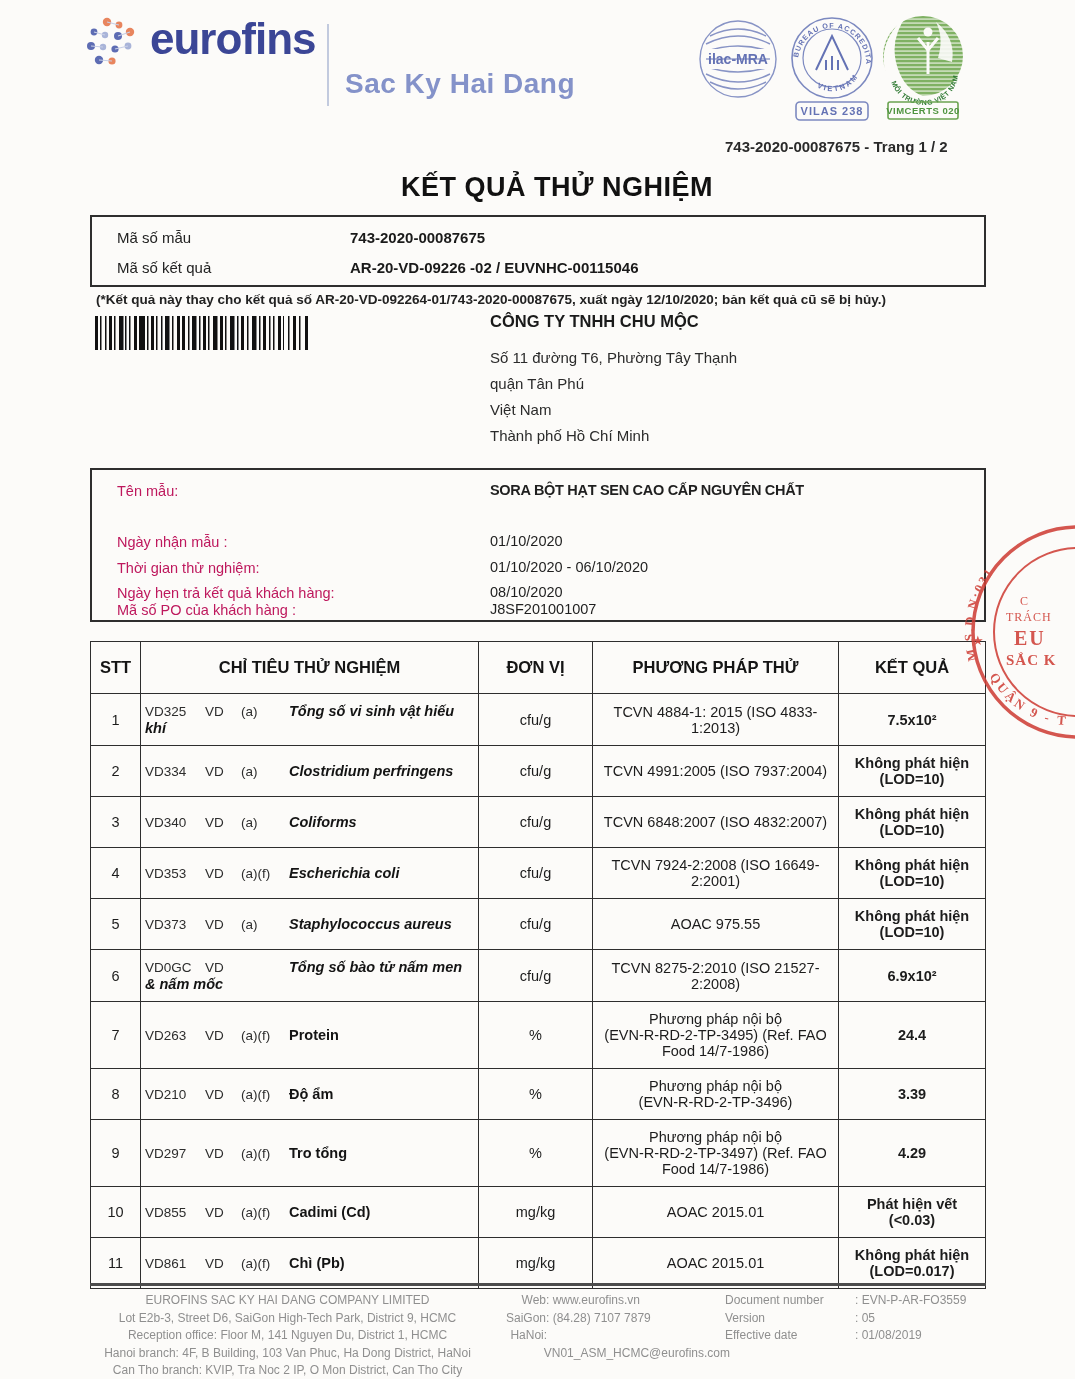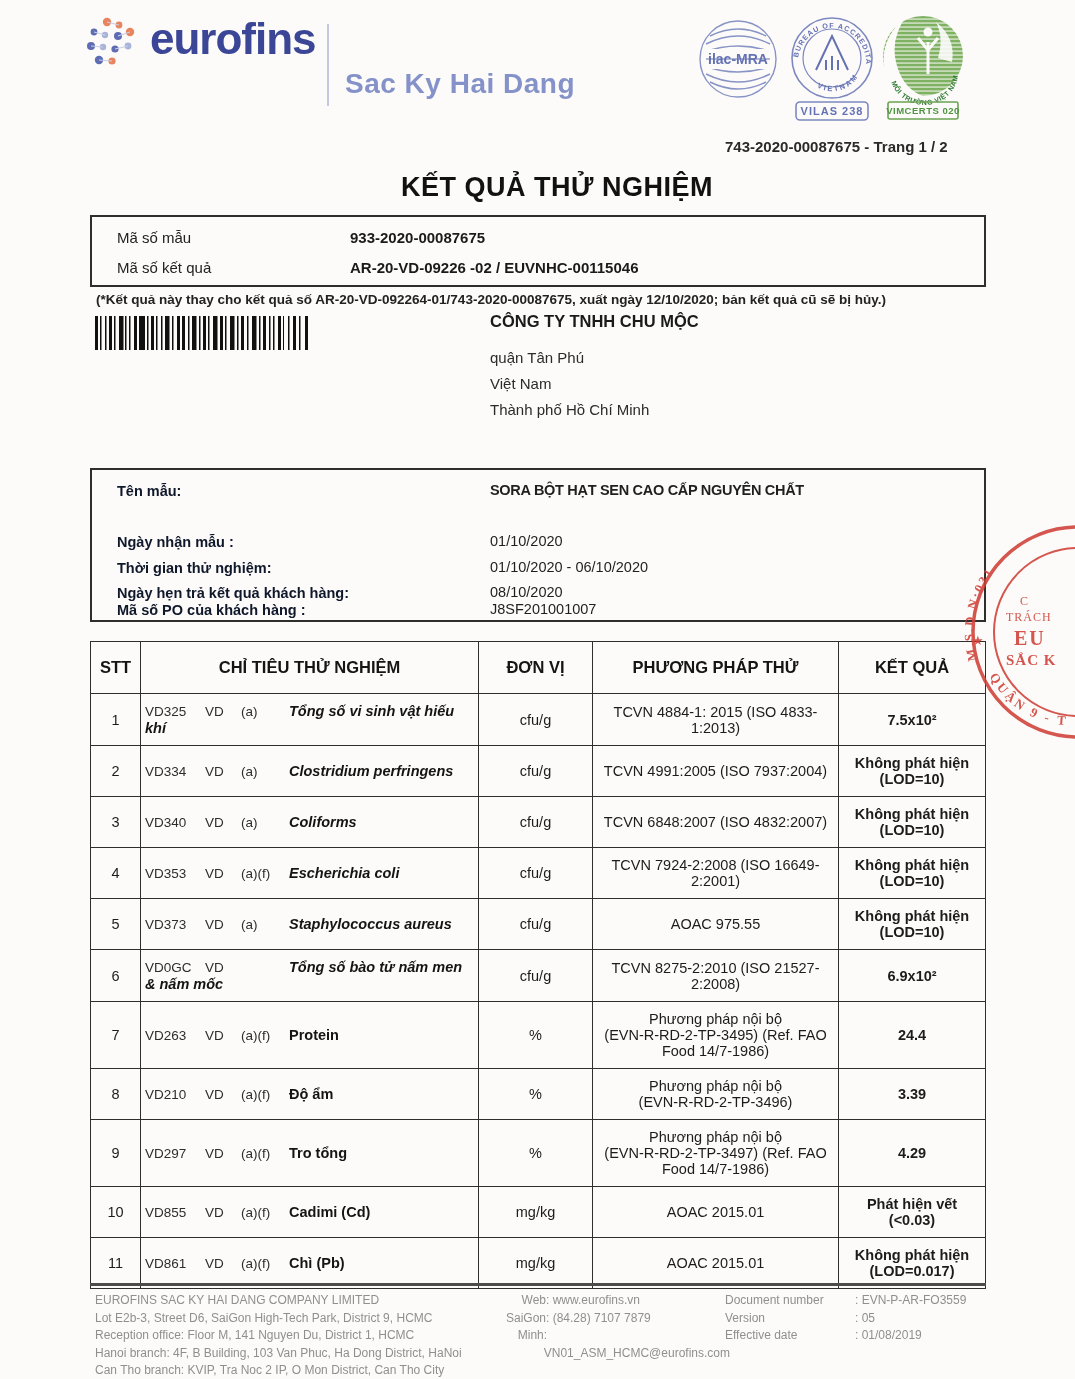--- a/index.html
+++ b/index.html
@@ -25,21 +25,21 @@
   .kv-label { font-size:15px; font-weight:normal; color:#222; }
   .kv-value { font-size:15px; font-weight:bold; color:#1a1a1a; }
   #revision-note { font-size:13.5px; font-weight:bold; color:#222; }
 
   
   #customer-name { font-size:16.5px; font-weight:bold; color:#1a1a1a; }
   .addr-line { font-size:15px; color:#2b2b2b; line-height:26px; }
 
   
   .sample-row { position:absolute; left:25px; right:20px; }
-  .sample-label { font-size:14.5px; font-weight:bold; color:#0f172a; }
+  .sample-label { font-size:14.5px; font-weight:normal; color:#be185d; }
   .sample-value { position:absolute; left:373px; top:0; font-size:14.5px; color:#1f1f1f; }
   .sample-value.strong { font-weight:bold; letter-spacing:-0.3px; }
 
   
   #results-table { border-collapse:collapse; width:895px; table-layout:fixed; background:transparent; }
   #results-table th, #results-table td { border:1.5px solid #2e2e2e; vertical-align:middle; }
   #results-table th { font-size:16.5px; font-weight:bold; padding:16px 4px; color:#151515; }
   #results-table td { font-size:14.5px; padding:9px 4px; line-height:16px; }
   td.c, th.c { text-align:center; }
   td.param-cell { padding-left:8px;margin-left:32px; }
@@ -158,21 +158,21 @@
       </g>
     </svg>
   </div>
 
   <div class="abs" id="page-ref" style="left:725px; top:138px;">743-2020-00087675 - Trang 1 / 2</div>
 
   <div class="abs" id="doc-title" style="left:0; top:172px;">KẾT QUẢ THỬ NGHIỆM</div>
 
   <div class="abs frame" style="left:90px; top:215px; width:896px; height:72px;">
     <div class="abs kv-label" style="left:25px; top:12px;">Mã số mẫu</div>
-    <div class="abs kv-value" style="left:258px; top:12px;">933-2020-00087675</div>
+    <div class="abs kv-value" style="left:258px; top:12px;">743-2020-00087675</div>
     <div class="abs kv-label" style="left:25px; top:42px;">Mã số kết quả</div>
     <div class="abs kv-value" style="left:258px; top:42px;">AR-20-VD-09226  -02 / EUVNHC-00115046</div>
   </div>
 
   <div class="abs" id="revision-note" style="left:96px; top:292px; width:890px;">(*Kết quả này thay cho kết quả số AR-20-VD-092264-01/743-2020-00087675, xuất ngày 12/10/2020; bản kết quả cũ sẽ bị hủy.)</div>
 
   <div class="abs" style="left:95px; top:316px; width:216px; height:34px;">
     <svg width="216" height="34" viewBox="0 0 216 34">
       <g fill="#111">
         <rect x="0" width="3" height="34"></rect>
@@ -216,20 +216,21 @@
           <rect x="198" width="3" height="34"></rect>
           <rect x="204" width="1.5" height="34"></rect>
         <rect x="210" width="3" height="34"></rect>
       </g>
     </svg>
   </div>
 
   <div class="abs" style="left:490px; top:312px; width:420px;">
     <div id="customer-name">CÔNG TY TNHH CHU MỘC</div>
     <div style="height:14px;"></div>
+    <div class="addr-line">Số 11 đường T6, Phường Tây Thạnh</div>
     <div class="addr-line">quận Tân Phú</div>
     <div class="addr-line">Việt Nam</div>
     <div class="addr-line">Thành phố Hồ Chí Minh</div>
   </div>
 
   <div class="abs frame" style="left:90px; top:468px; width:896px; height:154px;">
     <div class="sample-row" style="top:12px;">
       <span class="sample-label">Tên mẫu:</span>
       <span class="sample-value strong">SORA BỘT HẠT SEN CAO CẤP NGUYÊN CHẤT</span>
     </div>
@@ -413,38 +414,38 @@
       <text x="42" y="148" font-family="Liberation Serif, serif" font-size="15" font-weight="bold" fill="#cf4038" letter-spacing="1">SẮC K</text>
       <text font-family="Liberation Serif, serif" font-size="13" font-weight="bold" fill="#cf4038" letter-spacing="3">
         <textPath href="#stampArcBot" startOffset="6%">QUẬN 9 - T</textPath>
       </text>
       <text x="8" y="128" font-family="DejaVu Sans, sans-serif" font-size="13" fill="#cf4038">★</text>
     </svg>
   </div>
 
   <div class="abs" id="footer-rule" style="left:90px; top:1283px; width:896px;"></div>
   <div class="abs" style="left:95px; top:1292px; width:940px; height:80px;">
-    <div class="foot-col foot" style="left:0; width:385px;">
+    <div class="foot-col foot" style="left:0; width:385px;text-align:center;">
       <div>EUROFINS SAC KY HAI DANG COMPANY LIMITED</div>
       <div>Lot E2b-3, Street D6, SaiGon High-Tech Park, District 9, HCMC</div>
       <div>Reception office: Floor M, 141 Nguyen Du, District 1, HCMC</div>
       <div>Hanoi branch: 4F, B Building, 103 Van Phuc, Ha Dong District, HaNoi</div>
       <div>Can Tho branch: KVIP, Tra Noc 2 IP, O Mon District, Can Tho City</div>
     </div>
     <div class="foot-col foot" id="foot-contact" style="left:395px; width:240px;">
       <div class="foot-pair">
           <span class="fl">Web</span>
           <span>: www.eurofins.vn</span>
         </div>
       <div class="foot-pair">
           <span class="fl">SaiGon</span>
           <span>: (84.28) 7107 7879</span>
         </div>
       <div class="foot-pair">
-          <span class="fl">Minh</span>
+          <span class="fl">HaNoi</span>
           <span>: VN01_ASM_HCMC@eurofins.com</span>
         </div>
     </div>
     <div class="foot-col foot" id="foot-doc" style="left:630px; width:300px;">
       <div class="foot-pair">
           <span class="fl">Document number</span>
           <span>: EVN-P-AR-FO3559</span>
         </div>
       <div class="foot-pair">
           <span class="fl">Version</span>

